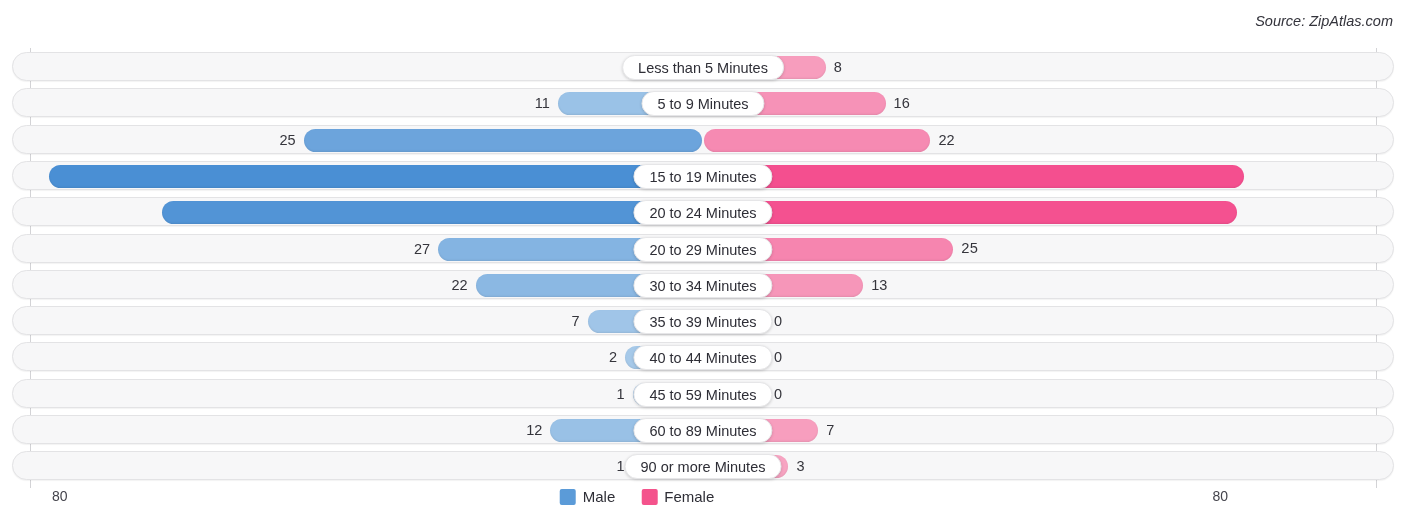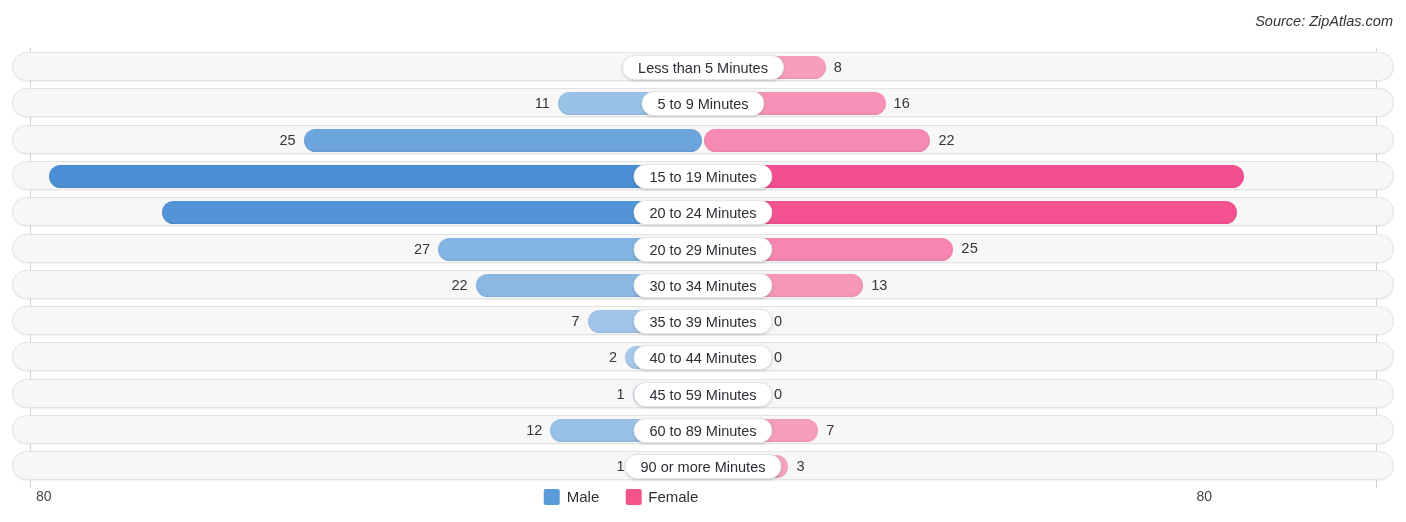--- a/index.html
+++ b/index.html
@@ -83,21 +83,21 @@
     border: 1px solid #e6e6e8;
     border-radius: 12.5px;
     padding: 0 15px;
     font-size: 14.5px; color: #2e2e36;
     white-space: nowrap; text-align: center;
     box-shadow: 0 1px 3px rgba(0,0,0,.16);
   }
 
   
   #footer {
-    position: absolute; left: 0; top: 486px;
+    position: absolute; left: 16px; top: 486px;
     width: 1242px; height: 36px;
   }
   .axis-tick {
     position: absolute; top: 2px;
     font-size: 14px; color: #44444c;
   }
   #tick-left  { left: 36px; }
   #tick-right { right: 30px; }
   #legend {
     position: absolute; left: 50%; transform: translateX(-50%);

